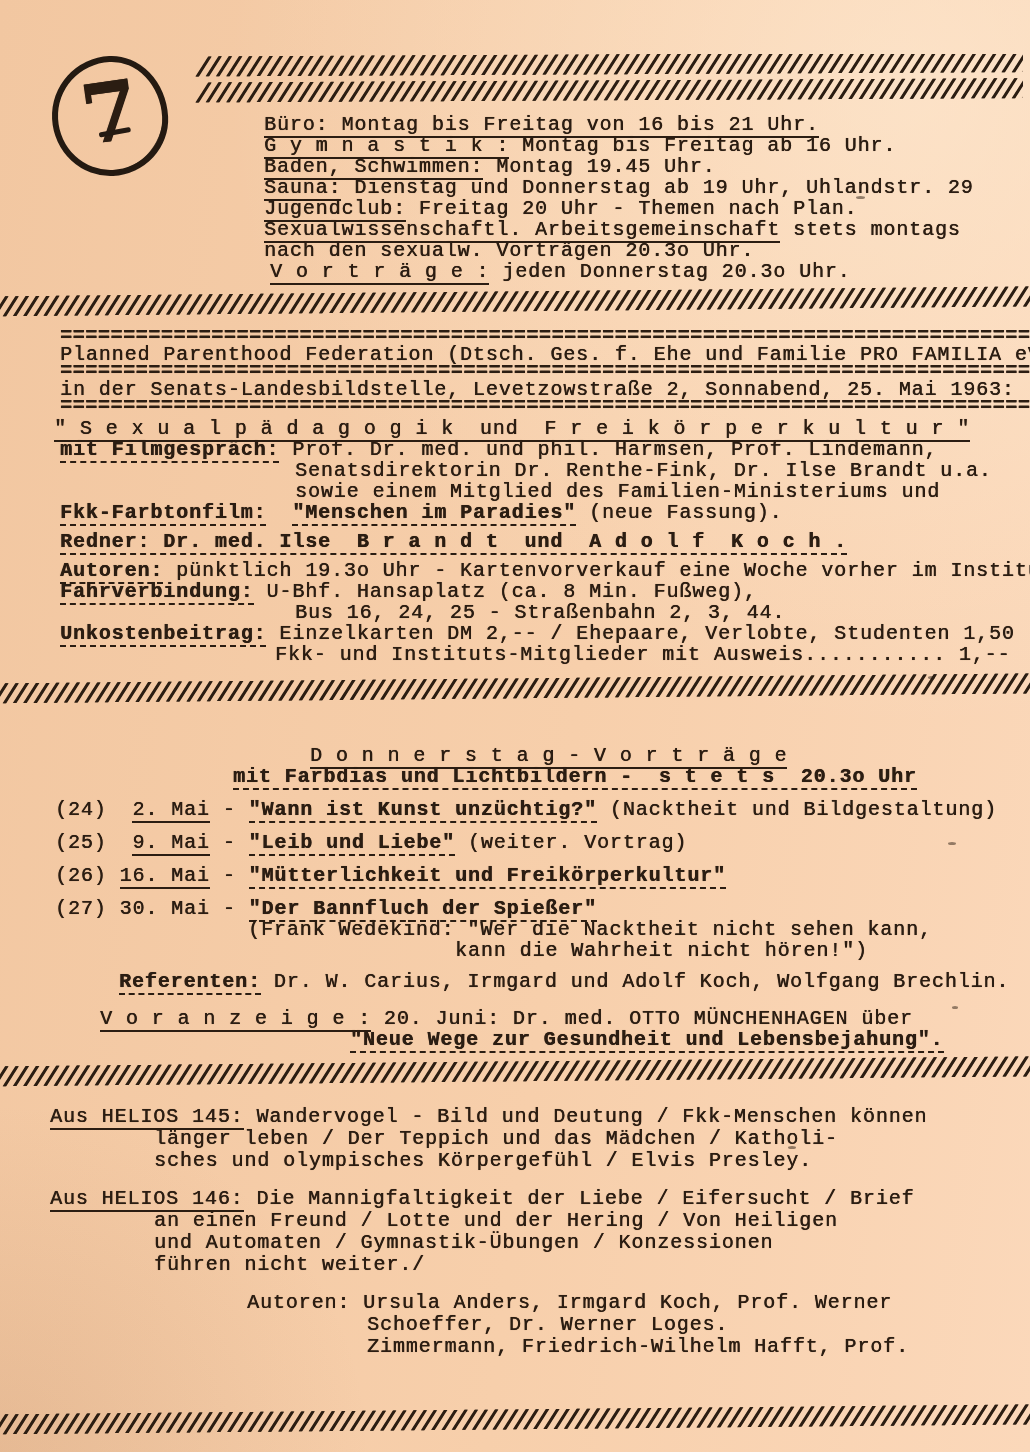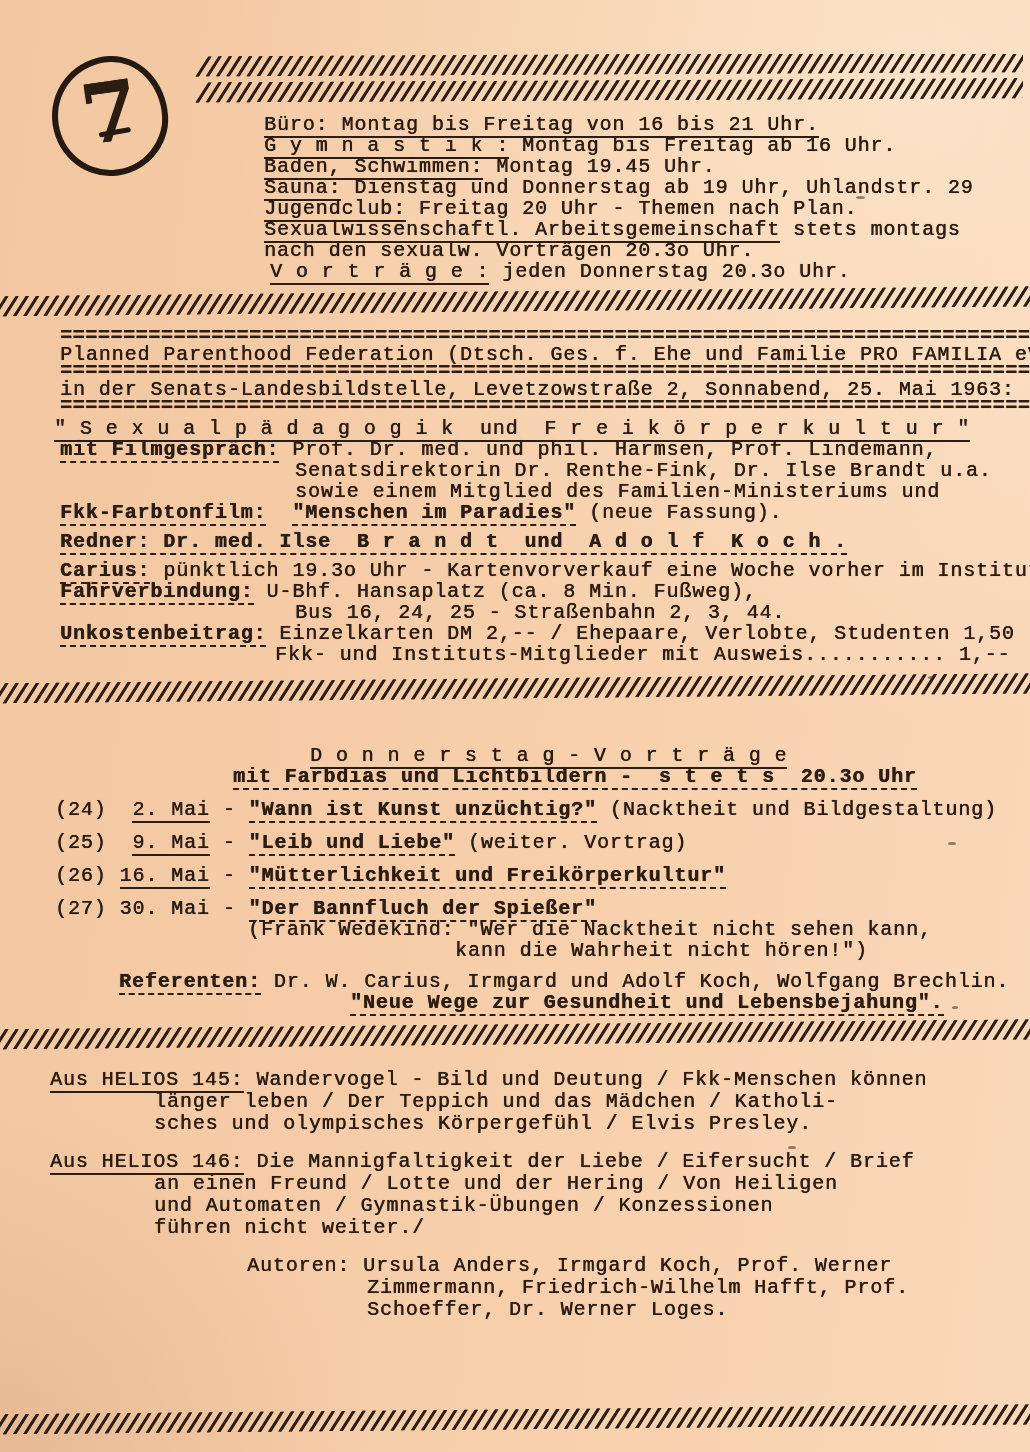--- a/index.html
+++ b/index.html
@@ -133,21 +133,21 @@
     <div class="line">Planned Parenthood Federation (Dtsch. Ges. f. Ehe und Familie PRO FAMILIA eV</div>
     <div class="eq">=============================================================================================</div>
     <div class="line">in der Senats-Landesbildstelle, Levetzowstraße 2, Sonnabend, 25. Mai 1963:</div>
     <div class="eq">=============================================================================================</div>
     <div class="line ev-title"><span class="u">" S e x u a l p ä d a g o g i k  und  F r e i k ö r p e r k u l t u r "</span></div>
     <div class="line"><span class="ud">mit Filmgespräch:</span><span> Prof. Dr. med. und phil. Harmsen, Prof. Lindemann,</span></div>
     <div class="line ind-film">Senatsdirektorin Dr. Renthe-Fink, Dr. Ilse Brandt u.a.</div>
     <div class="line ind-film">sowie einem Mitglied des Familien-Ministeriums und</div>
     <div class="line"><span class="ud">Fkk-Farbtonfilm:</span><span>  </span><span class="ud">"Menschen im Paradies"</span><span> (neue Fassung).</span></div>
     <div class="line redner"><span class="ud">Redner: Dr. med. Ilse  B r a n d t  und  A d o l f  K o c h .</span></div>
-    <div class="line beginn"><span class="ud">Carius:</span><span> pünktlich 19.3o Uhr - Kartenvorverkauf eine Woche vorher im Institut</span></div>
+    <div class="line beginn"><span class="ud">Autoren:</span><span> pünktlich 19.3o Uhr - Kartenvorverkauf eine Woche vorher im Institut</span></div>
     <div class="line"><span class="ud">Fahrverbindung:</span><span> U-Bhf. Hansaplatz (ca. 8 Min. Fußweg),</span></div>
     <div class="line ind-bus">Bus 16, 24, 25 - Straßenbahn 2, 3, 44.</div>
     <div class="line"><span class="ud">Unkostenbeitrag:</span><span> Einzelkarten DM 2,-- / Ehepaare, Verlobte, Studenten 1,50</span></div>
     <div class="line ind-unk">Fkk- und Instituts-Mitglieder mit Ausweis........... 1,--</div>
   </div>
 
   <div class="sep bleed sep4">////////////////////////////////////////////////////////////////////////////////////////////////////////////////////////////////////////////////////////////////////////////</div>
 
   <div class="thursday">
     <div class="line th-title"><span class="u">D o n n e r s t a g - V o r t r ä g e</span></div>
@@ -155,42 +155,43 @@
 
     <div class="line th-item"><span>(24)  </span><span class="u">2. Mai</span><span> - </span><span class="ud">"Wann ist Kunst unzüchtig?"</span><span> (Nacktheit und Bildgestaltung)</span></div>
     <div class="line th-item"><span>(25)  </span><span class="u">9. Mai</span><span> - </span><span class="ud">"Leib und Liebe"</span><span> (weiter. Vortrag)</span></div>
     <div class="line th-item"><span>(26) </span><span class="u">16. Mai</span><span> - </span><span class="ud">"Mütterlichkeit und Freikörperkultur"</span><span></span></div>
     <div class="line th-item"><span>(27) 30. Mai</span><span></span><span> - </span><span class="ud">"Der Bannfluch der Spießer"</span><span></span></div>
 
     <div class="line ind-wed1">(Frank Wedekind: "Wer die Nacktheit nicht sehen kann,</div>
     <div class="line ind-wed2">kann die Wahrheit nicht hören!")</div>
     <div class="line referenten"><span class="ud">Referenten:</span><span> Dr. W. Carius, Irmgard und Adolf Koch, Wolfgang Brechlin.</span></div>
 
+    <div class="line preview"><span class="u">V o r a n z e i g e :</span><span> 20. Juni: Dr. med. OTTO MÜNCHENHAGEN über</span></div>
     <div class="line ind-prev2"><span class="ud">"Neue Wege zur Gesundheit und Lebensbejahung".</span></div>
   </div>
 
   <div class="sep bleed sep5">////////////////////////////////////////////////////////////////////////////////////////////////////////////////////////////////////////////////////////////////////////////</div>
 
   <div class="helios">
     <div class="line"><span class="u">Aus HELIOS 145:</span><span> Wandervogel - Bild und Deutung / Fkk-Menschen können</span></div>
     <div class="line ind-hel">länger leben / Der Teppich und das Mädchen / Katholi-</div>
     <div class="line ind-hel">sches und olympisches Körpergefühl / Elvis Presley.</div>
   </div>
 
   <div class="helios h146">
     <div class="line"><span class="u">Aus HELIOS 146:</span><span> Die Mannigfaltigkeit der Liebe / Eifersucht / Brief</span></div>
     <div class="line ind-hel">an einen Freund / Lotte und der Hering / Von Heiligen</div>
     <div class="line ind-hel">und Automaten / Gymnastik-Übungen / Konzessionen</div>
     <div class="line ind-hel">führen nicht weiter./</div>
   </div>
 
   <div class="helios autoren">
     <div class="line ind-aut1">Autoren: Ursula Anders, Irmgard Koch, Prof. Werner</div>
+    <div class="line ind-aut2">Schoeffer, Dr. Werner Loges.</div>
     <div class="line ind-aut2">Zimmermann, Friedrich-Wilhelm Hafft, Prof.</div>
-    <div class="line ind-aut2">Schoeffer, Dr. Werner Loges.</div>
   </div>
 
   <div class="sep bottom">////////////////////////////////////////////////////////////////////////////////////////////////////////////////////////////////////////////////////////////////////////////</div>
 
   <span class="speck s1"></span>
   <span class="speck s2"></span>
   <span class="speck s3"></span>
   <span class="speck s4"></span>
   <span class="speck s5"></span>
 </div>

